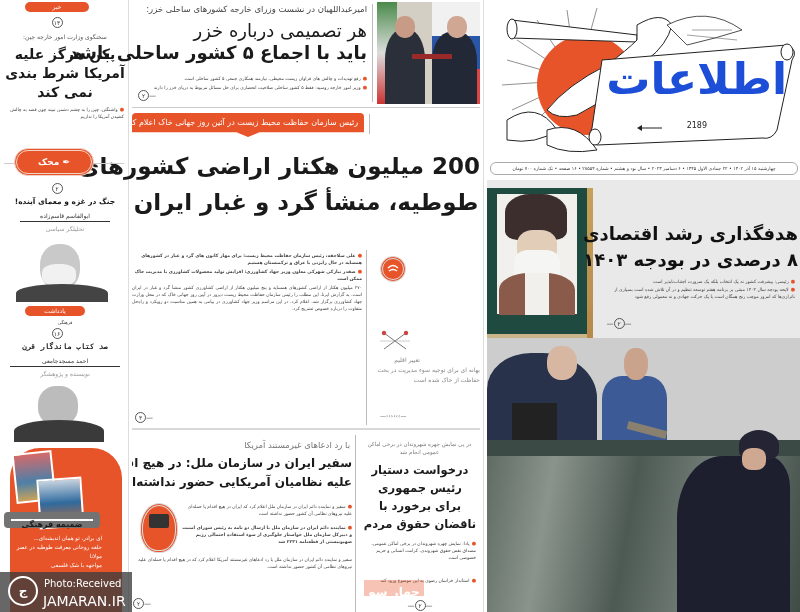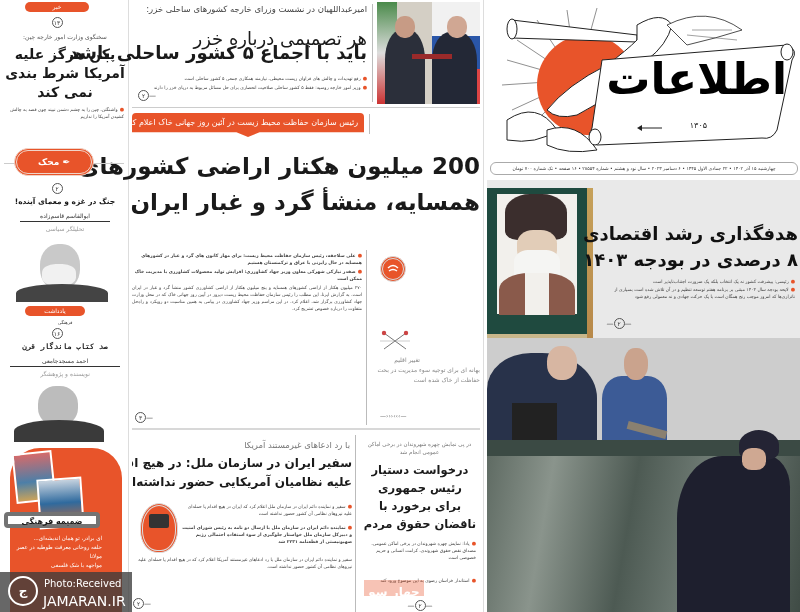--- a/index.html
+++ b/index.html
@@ -48,22 +48,22 @@
     <path d="M20 120 Q50 100 70 130 Q50 145 20 140 Z" fill="#fff" stroke="#222"></path>
     <path d="M60 130 Q90 120 110 150 Q80 155 60 145 Z" fill="#fff" stroke="#222"></path>
 
     <path d="M115 60 L300 45 Q312 50 305 60 L290 130 Q285 140 275 138 L110 145 Q98 140 105 128 Z" fill="#fff" stroke="#222" stroke-width="1"></path>
     <ellipse cx="300" cy="52" rx="6" ry="8" fill="#fff" stroke="#222"></ellipse>
     <ellipse cx="108" cy="137" rx="6" ry="8" fill="#fff" stroke="#222"></ellipse>
 
     <line x1="175" y1="128" x2="155" y2="128" stroke="#222" stroke-width="1"></line>
     <polygon points="155,125 150,128 155,131" fill="#222"></polygon>
   </svg>
-  <div class="abs" style="left:175px; top:55px; width:125px; font-size:44px; font-weight:bold; color:#000000; text-align:center; line-height:48px;">اطلاعات</div>
-  <div class="abs" style="left:180px; top:121px; width:40px; font-size:8px; color:#222;">۱۳۰۵</div>
+  <div class="abs" style="left:175px; top:55px; width:125px; font-size:44px; font-weight:bold; color:#1d4ed8; text-align:center; line-height:48px;">اطلاعات</div>
+  <div class="abs" style="left:180px; top:121px; width:40px; font-size:8px; color:#222;">2189</div>
 </div>
 
 <div class="abs" style="left:490px; top:162px; width:308px; height:13px; font-size:4.6px; line-height:11px; border:1px solid #aaa; border-radius:6px; text-align:center; white-space:nowrap; overflow:hidden; color:#333;">چهارشنبه ۱۵ آذر ۱۴۰۲ • ۲۲ جمادی الاول ۱۴۴۵ • ۶ دسامبر ۲۰۲۳ • سال نود و هشتم • شماره ۲۸۵۵۴ • ۱۶ صفحه • تک شماره ۷۰۰ تومان</div>
 
 <div class="abs" style="left:487px; top:180px; width:313px; height:432px; background:#e9e9e9;">
 
   <div class="abs photo" style="left:0; top:8px; width:100px; height:150px; background:#1f4a3f; border-bottom:4px solid #c8b68a;">
     <div style="position:absolute; left:10px; top:6px; width:80px; height:120px; background:#f2f0ec;"></div>
     <div style="position:absolute; left:18px; top:6px; width:62px; height:46px; background:#3b2e2d; border-radius:40% 40% 20% 20%;"></div>
     <div style="position:absolute; left:30px; top:42px; width:40px; height:34px; background:#e2cdb8; border-radius:40%;"></div>
@@ -115,41 +115,41 @@
   <div style="position:absolute; left:0; top:0; width:20px; height:102px; background:linear-gradient(#4a8a4a,#ddd,#c33);"></div>
   <div style="position:absolute; left:8px; top:28px; width:40px; height:74px; background:#2b2f3a; border-radius:40% 40% 0 0;"></div>
   <div style="position:absolute; left:18px; top:14px; width:20px; height:22px; background:#c79b85; border-radius:45%;"></div>
   <div style="position:absolute; left:55px; top:30px; width:45px; height:72px; background:#232836; border-radius:40% 40% 0 0;"></div>
   <div style="position:absolute; left:70px; top:14px; width:20px; height:22px; background:#d0a793; border-radius:45%;"></div>
   <div style="position:absolute; left:35px; top:52px; width:40px; height:5px; background:#9a2a2a;"></div>
 </div>
 <div class="abs vline" style="left:372px; top:4px; height:98px;"></div>
 
 <div class="abs rtl" style="left:135px; top:4px; width:232px; font-size:8.5px; color:#444; white-space:nowrap; overflow:hidden;">امیرعبداللهیان در نشست وزرای خارجه کشورهای ساحلی خزر:</div>
-<div class="abs rtl head-serif" style="left:135px; top:28px; width:232px; font-size:18px; line-height:22px; font-weight:normal; white-space:nowrap;">هر تصمیمی درباره خزر</div>
+<div class="abs rtl head-serif" style="left:135px; top:20px; width:232px; font-size:18px; line-height:22px; font-weight:normal; white-space:nowrap;">هر تصمیمی درباره خزر</div>
 <div class="abs rtl head-serif" style="left:135px; top:42px; width:232px; font-size:18px; line-height:22px; font-weight:bold; white-space:nowrap;">باید با اجماع ۵ کشور ساحلی باشد</div>
 <div class="abs rtl tiny" style="left:135px; top:75px; width:232px; white-space:nowrap; overflow:hidden;">
   <span class="bullet"></span><span>رفع تهدیدات و چالش های فراوان زیست محیطی، نیازمند همکاری جمعی ۵ کشور ساحلی است</span>
 </div>
 <div class="abs rtl tiny" style="left:135px; top:84px; width:232px; white-space:nowrap; overflow:hidden;">
   <span class="bullet"></span><span>وزیر امور خارجه روسیه: فقط ۵ کشور ساحلی صلاحیت انحصاری برای حل مسائل مربوط به دریای خزر را دارند</span>
 </div>
 <div class="abs pageref" style="left:132px; top:90px; width:30px;">
   —<span>۲</span>
 </div>
 
 <div class="abs rule" style="left:132px; top:107px; width:348px; height:1px;"></div>
 
 <div class="abs" style="left:132px; top:113px; width:232px; height:24px; background:#e8542a; border-radius:4px; clip-path:polygon(0 0,100% 0,100% 80%,55% 80%,50% 100%,45% 80%,0 80%);">
   <div style="color:#fff; font-size:8px; line-height:19px; text-align:center; white-space:nowrap; overflow:hidden; padding:0 6px;">رئیس سازمان حفاظت محیط زیست در آئین روز جهانی خاک اعلام کرد</div>
 </div>
 <div class="abs vline" style="left:369px; top:114px; height:20px;"></div>
 
 <div class="abs center head-serif" style="left:132px; top:150px; width:348px; font-size:23px; line-height:32px; white-space:nowrap;">200 میلیون هکتار اراضی کشورهای</div>
-<div class="abs center head-serif" style="left:132px; top:186px; width:348px; font-size:23px; line-height:32px; white-space:nowrap;">همسایه، منشأ گرد و غبار ایران</div>
+<div class="abs center head-serif" style="left:132px; top:186px; width:348px; font-size:23px; line-height:32px; white-space:nowrap;">طوطیه، منشأ گرد و غبار ایران</div>
 
 <div class="abs rtl tiny" style="left:132px; top:252px; width:230px;">
   <span class="bullet"></span><b>علی سلاجقه، رئیس سازمان حفاظت محیط زیست: برای مهار کانون های گرد و غبار در کشورهای همسایه در حال رایزنی با عراق و ترکمنستان هستیم</b>
 </div>
 <div class="abs rtl tiny" style="left:132px; top:268px; width:230px;">
   <span class="bullet"></span><b>صفدر نیازکی شهرکی معاون وزیر جهاد کشاورزی: افزایش تولید محصولات کشاورزی با مدیریت خاک ممکن است</b>
 </div>
 <div class="abs rtl tiny" style="left:132px; top:284px; width:230px; height:126px; overflow:hidden; text-align:justify;">۲۷۰ میلیون هکتار از اراضی کشورهای همسایه و پنج میلیون هکتار از اراضی کشاورزی کشور منشأ گرد و غبار در ایران است. به گزارش ایرنا، این مطلب را رئیس سازمان حفاظت محیط زیست دیروز در آیین روز جهانی خاک که در محل وزارت جهاد کشاورزی برگزار شد، اعلام کرد. در این مراسم وزیر جهاد کشاورزی در پیامی به همین مناسبت دو رویکرد و راه‌حل متفاوت را درباره خصوص تشریح کرد.</div>
 <div class="abs pageref" style="left:132px; top:412px; width:24px;">
   —<span>۳</span>
@@ -249,21 +249,21 @@
 <div class="abs" style="left:10px; top:366px; width:110px; height:1px; background:#333;"></div>
 <div class="abs center" style="left:4px; top:370px; width:122px; font-size:6px; color:#999;">نویسنده و پژوهشگر</div>
 <div class="abs photo" style="left:10px; top:384px; width:100px; height:58px; background:#fff;">
   <div style="position:absolute; left:28px; top:2px; width:40px; height:40px; background:#bcbcbc; border-radius:45%;"></div>
   <div style="position:absolute; left:4px; top:36px; width:90px; height:22px; background:#3a3a3a; border-radius:50% 50% 0 0;"></div>
 </div>
 
 <div class="abs" style="left:10px; top:448px; width:112px; height:164px; background:#e8542a; border-radius:30px 30px 0 0;"></div>
 <div class="abs" style="left:14px; top:452px; width:40px; height:50px; background:linear-gradient(#d46b6b,#4c7fa8 60%,#caa35a); transform:rotate(-6deg); border:2px solid #fff;"></div>
 <div class="abs" style="left:38px; top:478px; width:45px; height:50px; background:linear-gradient(#c8d4e0,#2f6a9e 50%,#c86a3a); transform:rotate(-4deg); border:2px solid #fff;"></div>
-<div class="abs center" style="left:4px; top:512px; width:96px; height:16px; background:#fff; border:4px solid #737373; border-radius:4px; font-size:8px; font-weight:bold; line-height:12px;">ضمیمه فرهنگی</div>
+<div class="abs center" style="left:4px; top:512px; width:96px; height:16px; background:#fff; border:7px solid #737373; border-radius:4px; font-size:8px; font-weight:bold; line-height:12px;">ضمیمه فرهنگی</div>
 <div class="abs rtl" style="left:14px; top:534px; width:88px; color:#fff; font-size:5.5px; line-height:9px;">
   <div>ای برادر، تو همان اندیشه‌ای...</div>
   <div>حلقه روحانی معرفت طوطیه در عصر مولانا</div>
   <div>مواجهه با شک فلسفی</div>
 </div>
 
 <div class="abs" style="left:0; top:572px; width:132px; height:40px; background:rgba(60,60,60,0.78); direction:ltr;">
   <div style="position:absolute; left:8px; top:4px; width:30px; height:30px; border:2px solid #fff; border-radius:50%; color:#fff; font-size:12px; font-weight:bold; text-align:center; line-height:26px;">ج</div>
   <div style="position:absolute; left:44px; top:6px; color:#fff; font-family:'DejaVu Sans',sans-serif; font-size:10px;">Photo:Received</div>
   <div style="position:absolute; left:43px; top:21px; color:#fff; font-family:'DejaVu Sans',sans-serif; font-size:14px;">JAMARAN.IR</div>

